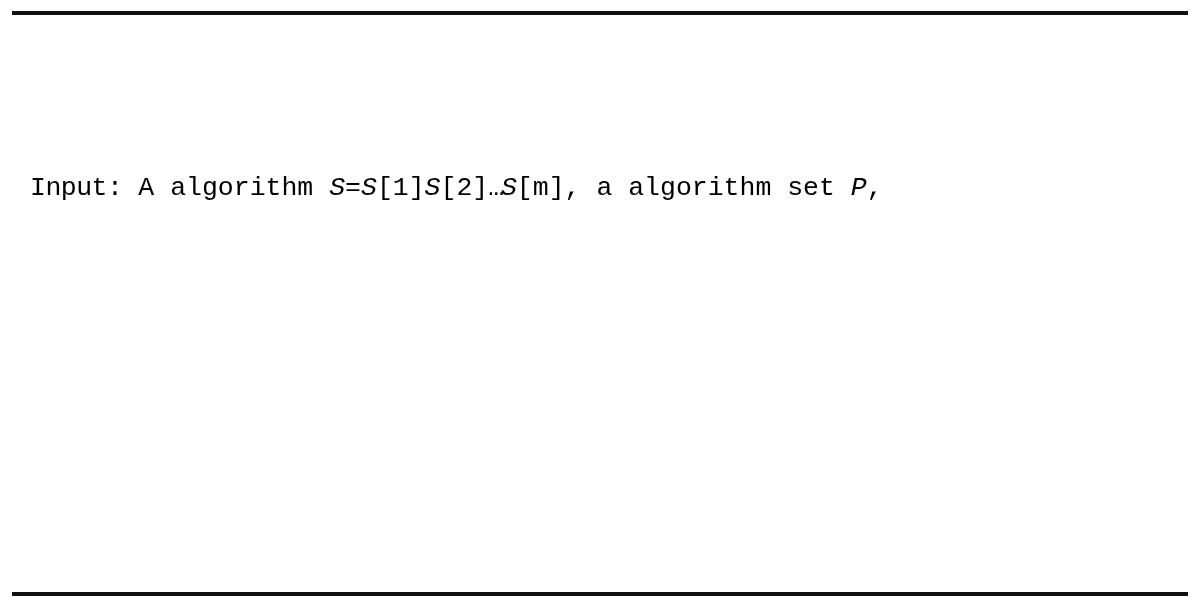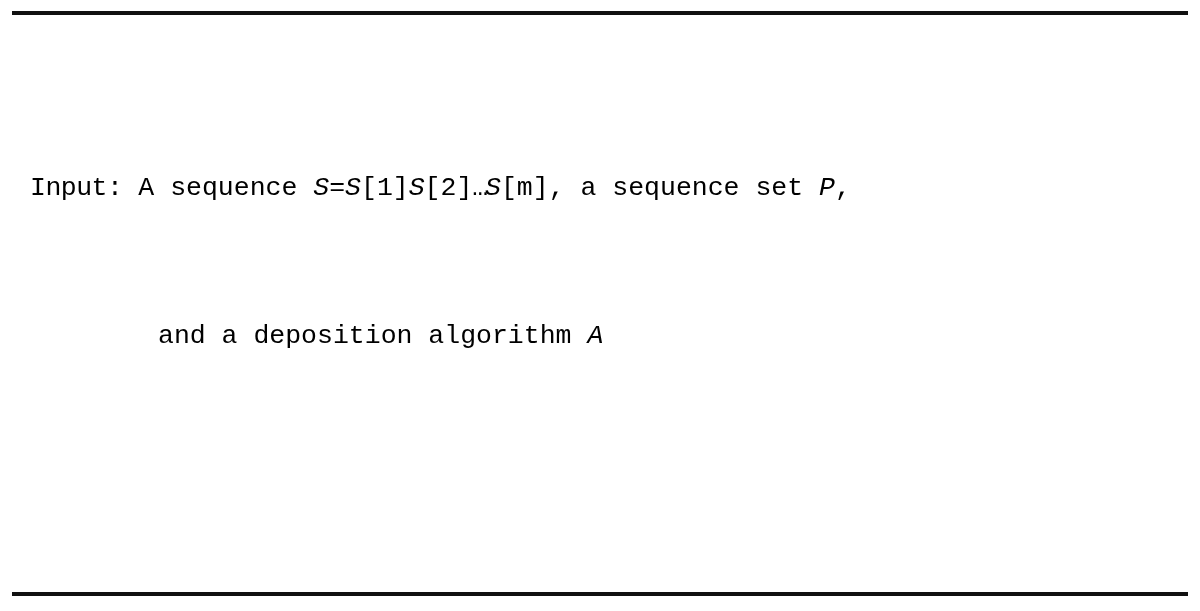--- a/index.html
+++ b/index.html
@@ -67,23 +67,22 @@
 <body>
 
 <div class="figure">
 
   <div class="rule rule-top"></div>
   <div class="rule rule-bottom"></div>
 
   <div class="algo">
 
     
-    <div class="line"><b class="kw">Input:</b><span> A sequence </span><i class="v">S</i><span>=</span><i class="v">S</i><span>[1]</span><i class="v">S</i><span>[2]</span><span class="ell">…</span><i class="v">S</i><span>[m]</span><span>, a sequence set </span><i class="v">P</i><span>,</span></div>
+    <div class="line"><b class="kw">Input:</b><span> A algorithm </span><i class="v">S</i><span>=</span><i class="v">S</i><span>[1]</span><i class="v">S</i><span>[2]</span><span class="ell">…</span><i class="v">S</i><span>[m]</span><span>, a algorithm set </span><i class="v">P</i><span>,</span></div>
 
-    <div class="line ind-hang"><span>and a deposition algorithm </span><i class="v">A</i></div>
 
     <div class="gap-md"></div>
 
     
     
     
 
     
 
     

